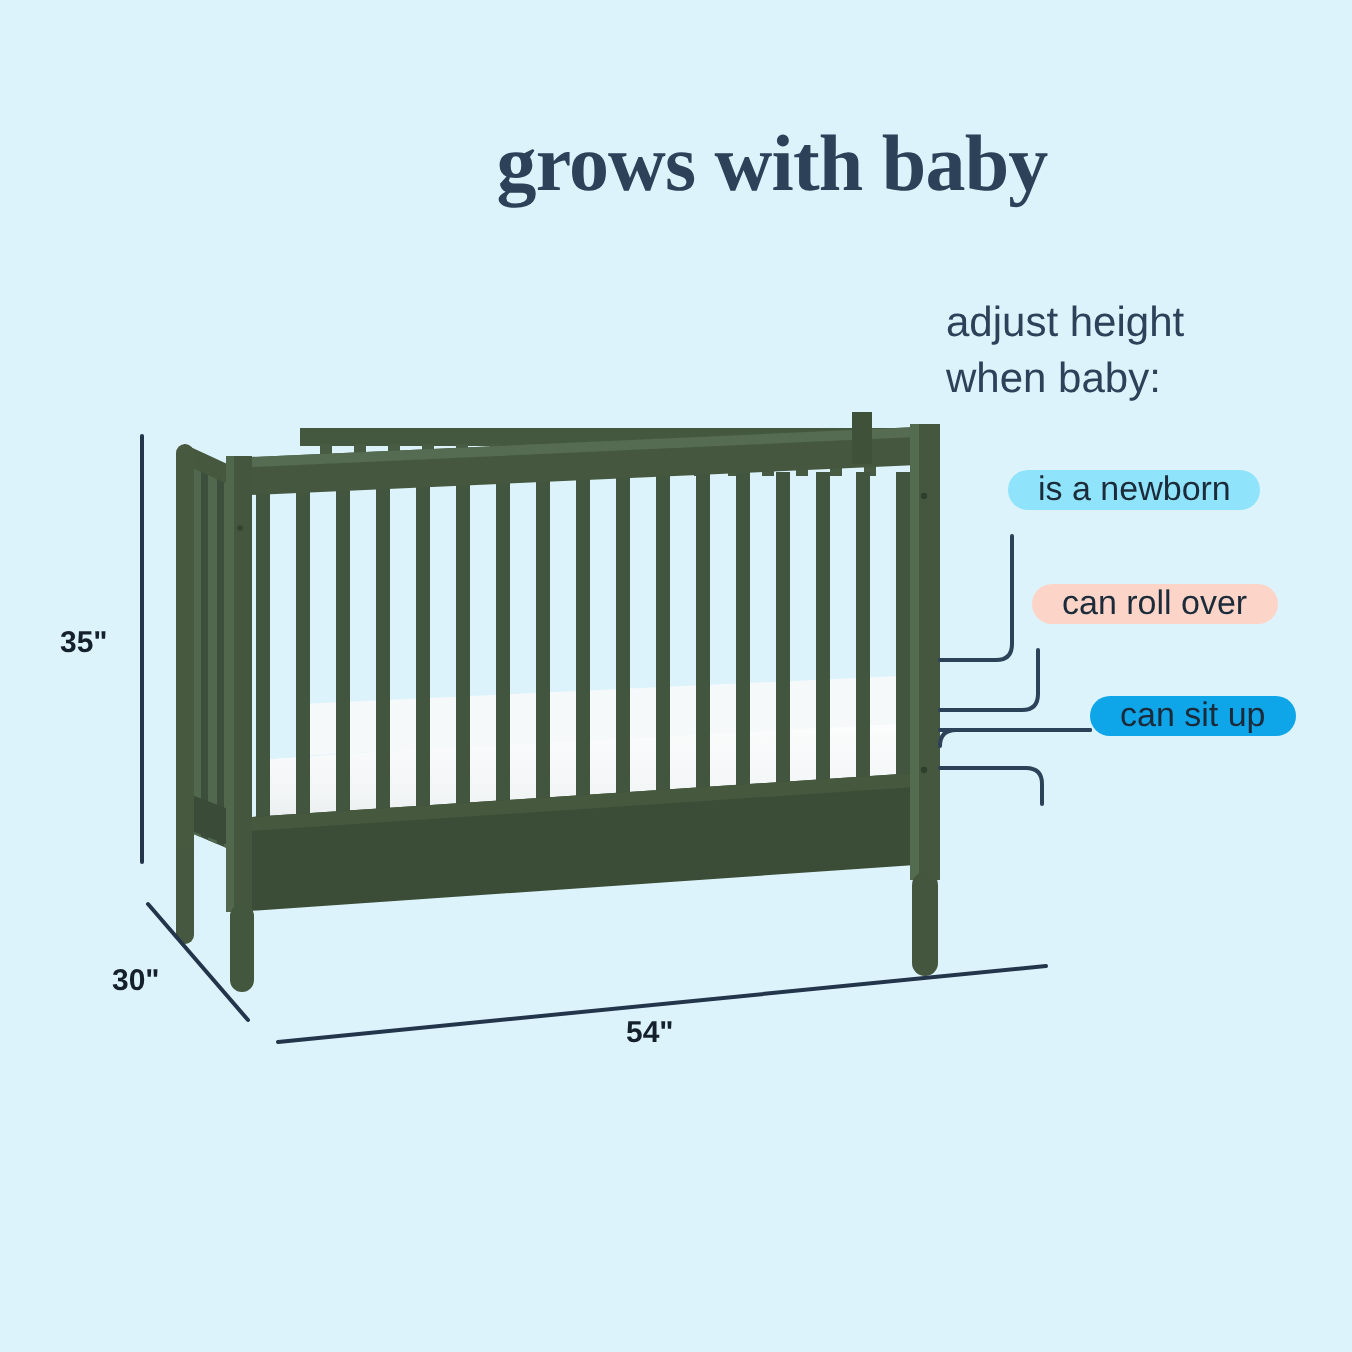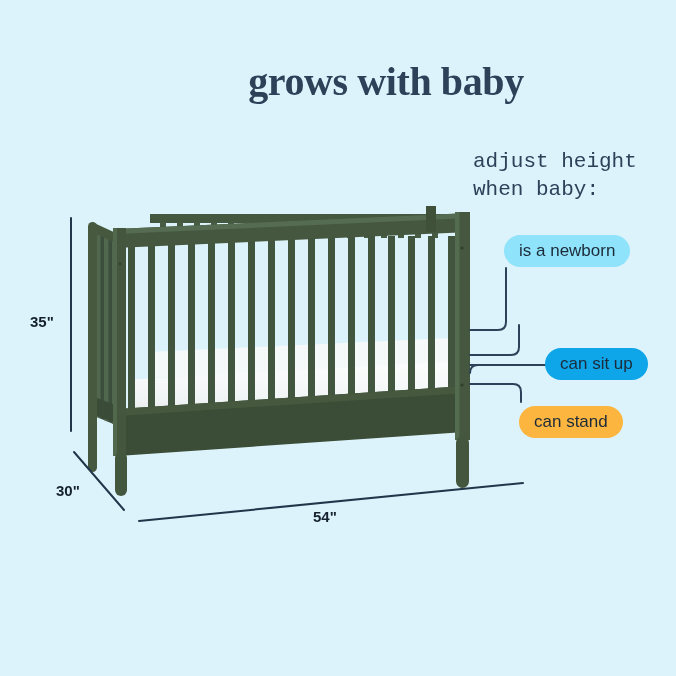--- a/index.html
+++ b/index.html
@@ -35,35 +35,34 @@
 
   
   #adjust-heading {
     position: absolute;
     left: 473px;
     top: 148px;
     font-size: 21px;
     line-height: 28px;
     color: #2d4159;
     white-space: pre-line;
-    font-family: Liberation Mono, monospace;
   }
 
   
   .pill {
     position: absolute;
     border-radius: 999px;
     font-size: 17px;
     color: #1c2b3a;
     display: flex;
     align-items: center;
     justify-content: center;
     box-sizing: border-box;
     padding: 0 15px;
-    height: 32px;
+    height: 20px;
     white-space: nowrap;
   }
   #pill-0 { left: 504px; top: 235px; }
   #pill-1 { left: 516px; top: 292px; }
   #pill-2 { left: 545px; top: 348px; }
   #pill-3 { left: 519px; top: 406px; }
 
   
   #stage {
     position: absolute;
@@ -234,20 +233,20 @@
   <div class="dim-label" id="dim-h" style="color: rgb(21, 32, 46);">35"</div>
   <div class="dim-label" id="dim-d" style="color: rgb(21, 32, 46);">30"</div>
   <div class="dim-label" id="dim-w" style="color: rgb(21, 32, 46);">54"</div>
 
   <div id="adjust-heading" style="color: rgb(45, 65, 89);">adjust height
 when baby:</div>
 
   <div class="pill" id="pill-0" style="background: rgb(143, 227, 250); color: rgb(28, 43, 58);">
     <span>is a newborn</span>
   </div>
+  <div class="pill" id="pill-1" style="background: rgb(252, 213, 200); color: rgb(28, 43, 58);">
+    <span>can roll over</span>
+  </div>
   <div class="pill" id="pill-2" style="background: #0ea5e9; color: rgb(28, 43, 58);">
     <span>can sit up</span>
   </div>
-  <div class="pill" id="pill-3" style="background: rgb(252, 181, 63); color: rgb(28, 43, 58);">
-    <span>can stand</span>
-  </div>
 
 </div>
 
 </body></html>

